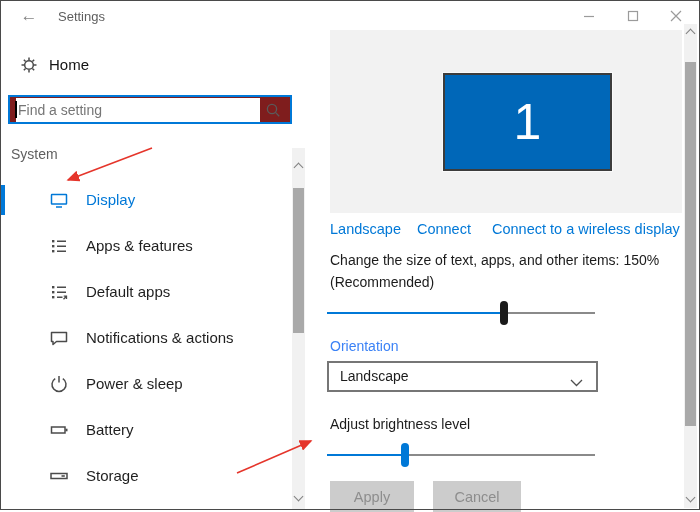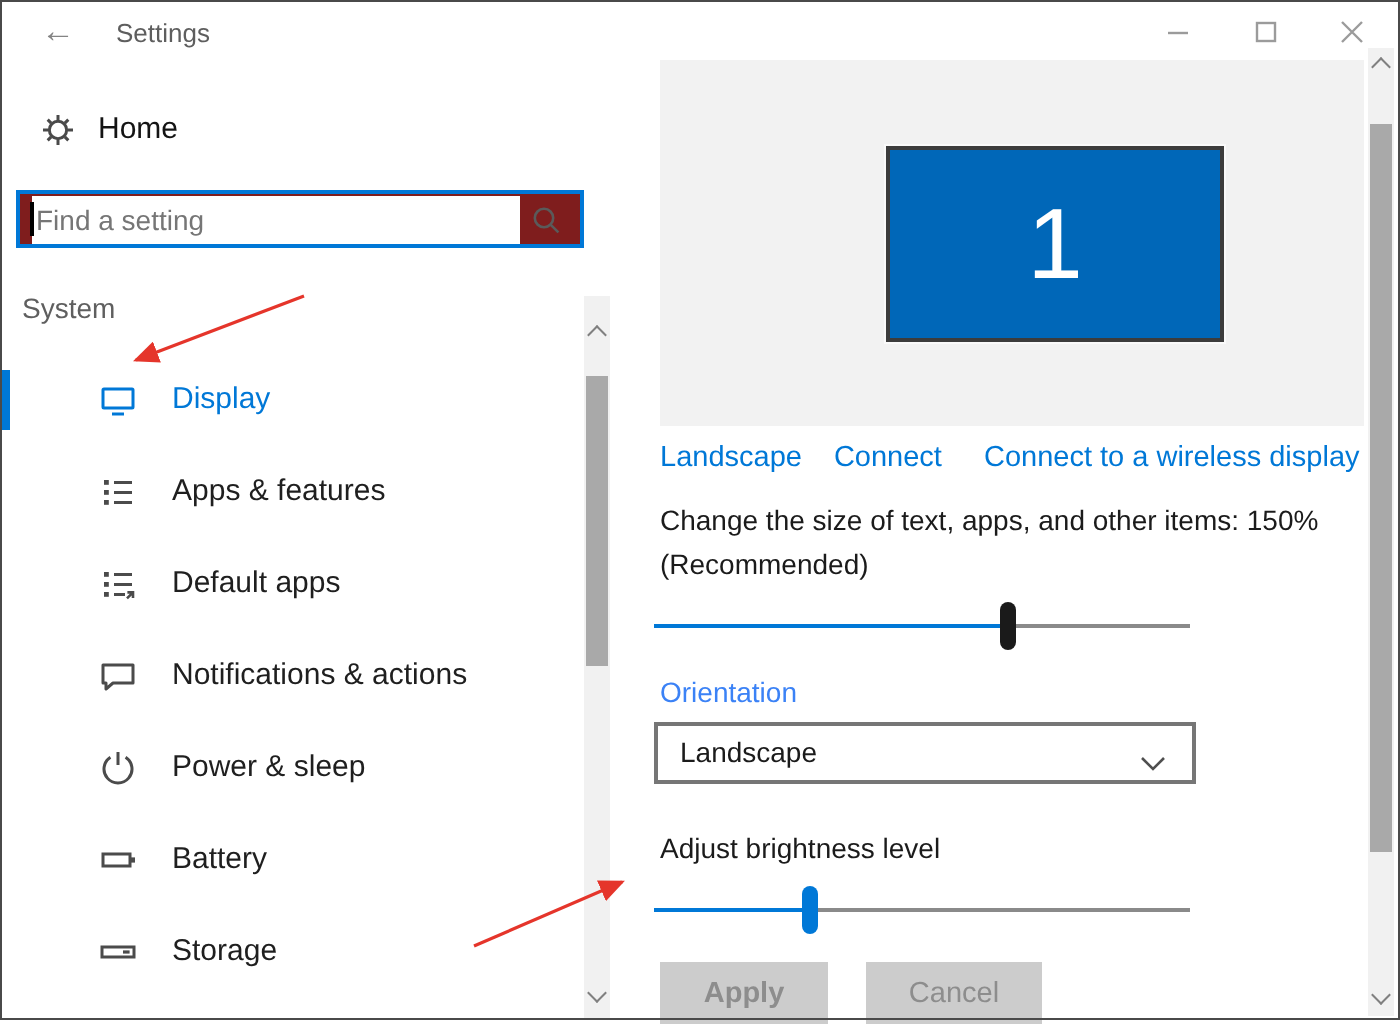--- a/index.html
+++ b/index.html
@@ -67,21 +67,21 @@
   .slider-size{top:270px;}
   .orient-label{position:absolute;left:24px;top:307px;font-size:14px;color:#3b82f6;}
   .dropdown{position:absolute;left:21px;top:330px;width:271px;height:31px;
     border:2px solid #767676;box-sizing:border-box;background:#fff;cursor:pointer;}
   .dropdown .val{position:absolute;left:11px;top:5px;font-size:14px;color:#1b1b1b;}
   .dropdown .dd-chev{position:absolute;right:13px;top:10px;}
   .bright-label{position:absolute;left:24px;top:385px;font-size:14px;color:#1b1b1b;}
   .slider-bright{top:412px;}
   .btn{position:absolute;top:450px;height:31px;background:#cccccc;color:#8d8d8d;
     font-size:14.5px;display:flex;align-items:center;justify-content:center;cursor:default;}
-  .btn-apply{left:24px;width:84px;font-weight:bold;}
+  .btn-apply{left:24px;width:84px;}
   .btn-cancel{left:127px;width:88px;}
   
   .overlay{position:absolute;left:0;top:0;width:700px;height:512px;
     pointer-events:none;z-index:50;}
 </style>
 </head>
 <body>
 
 <div class="window">
 

